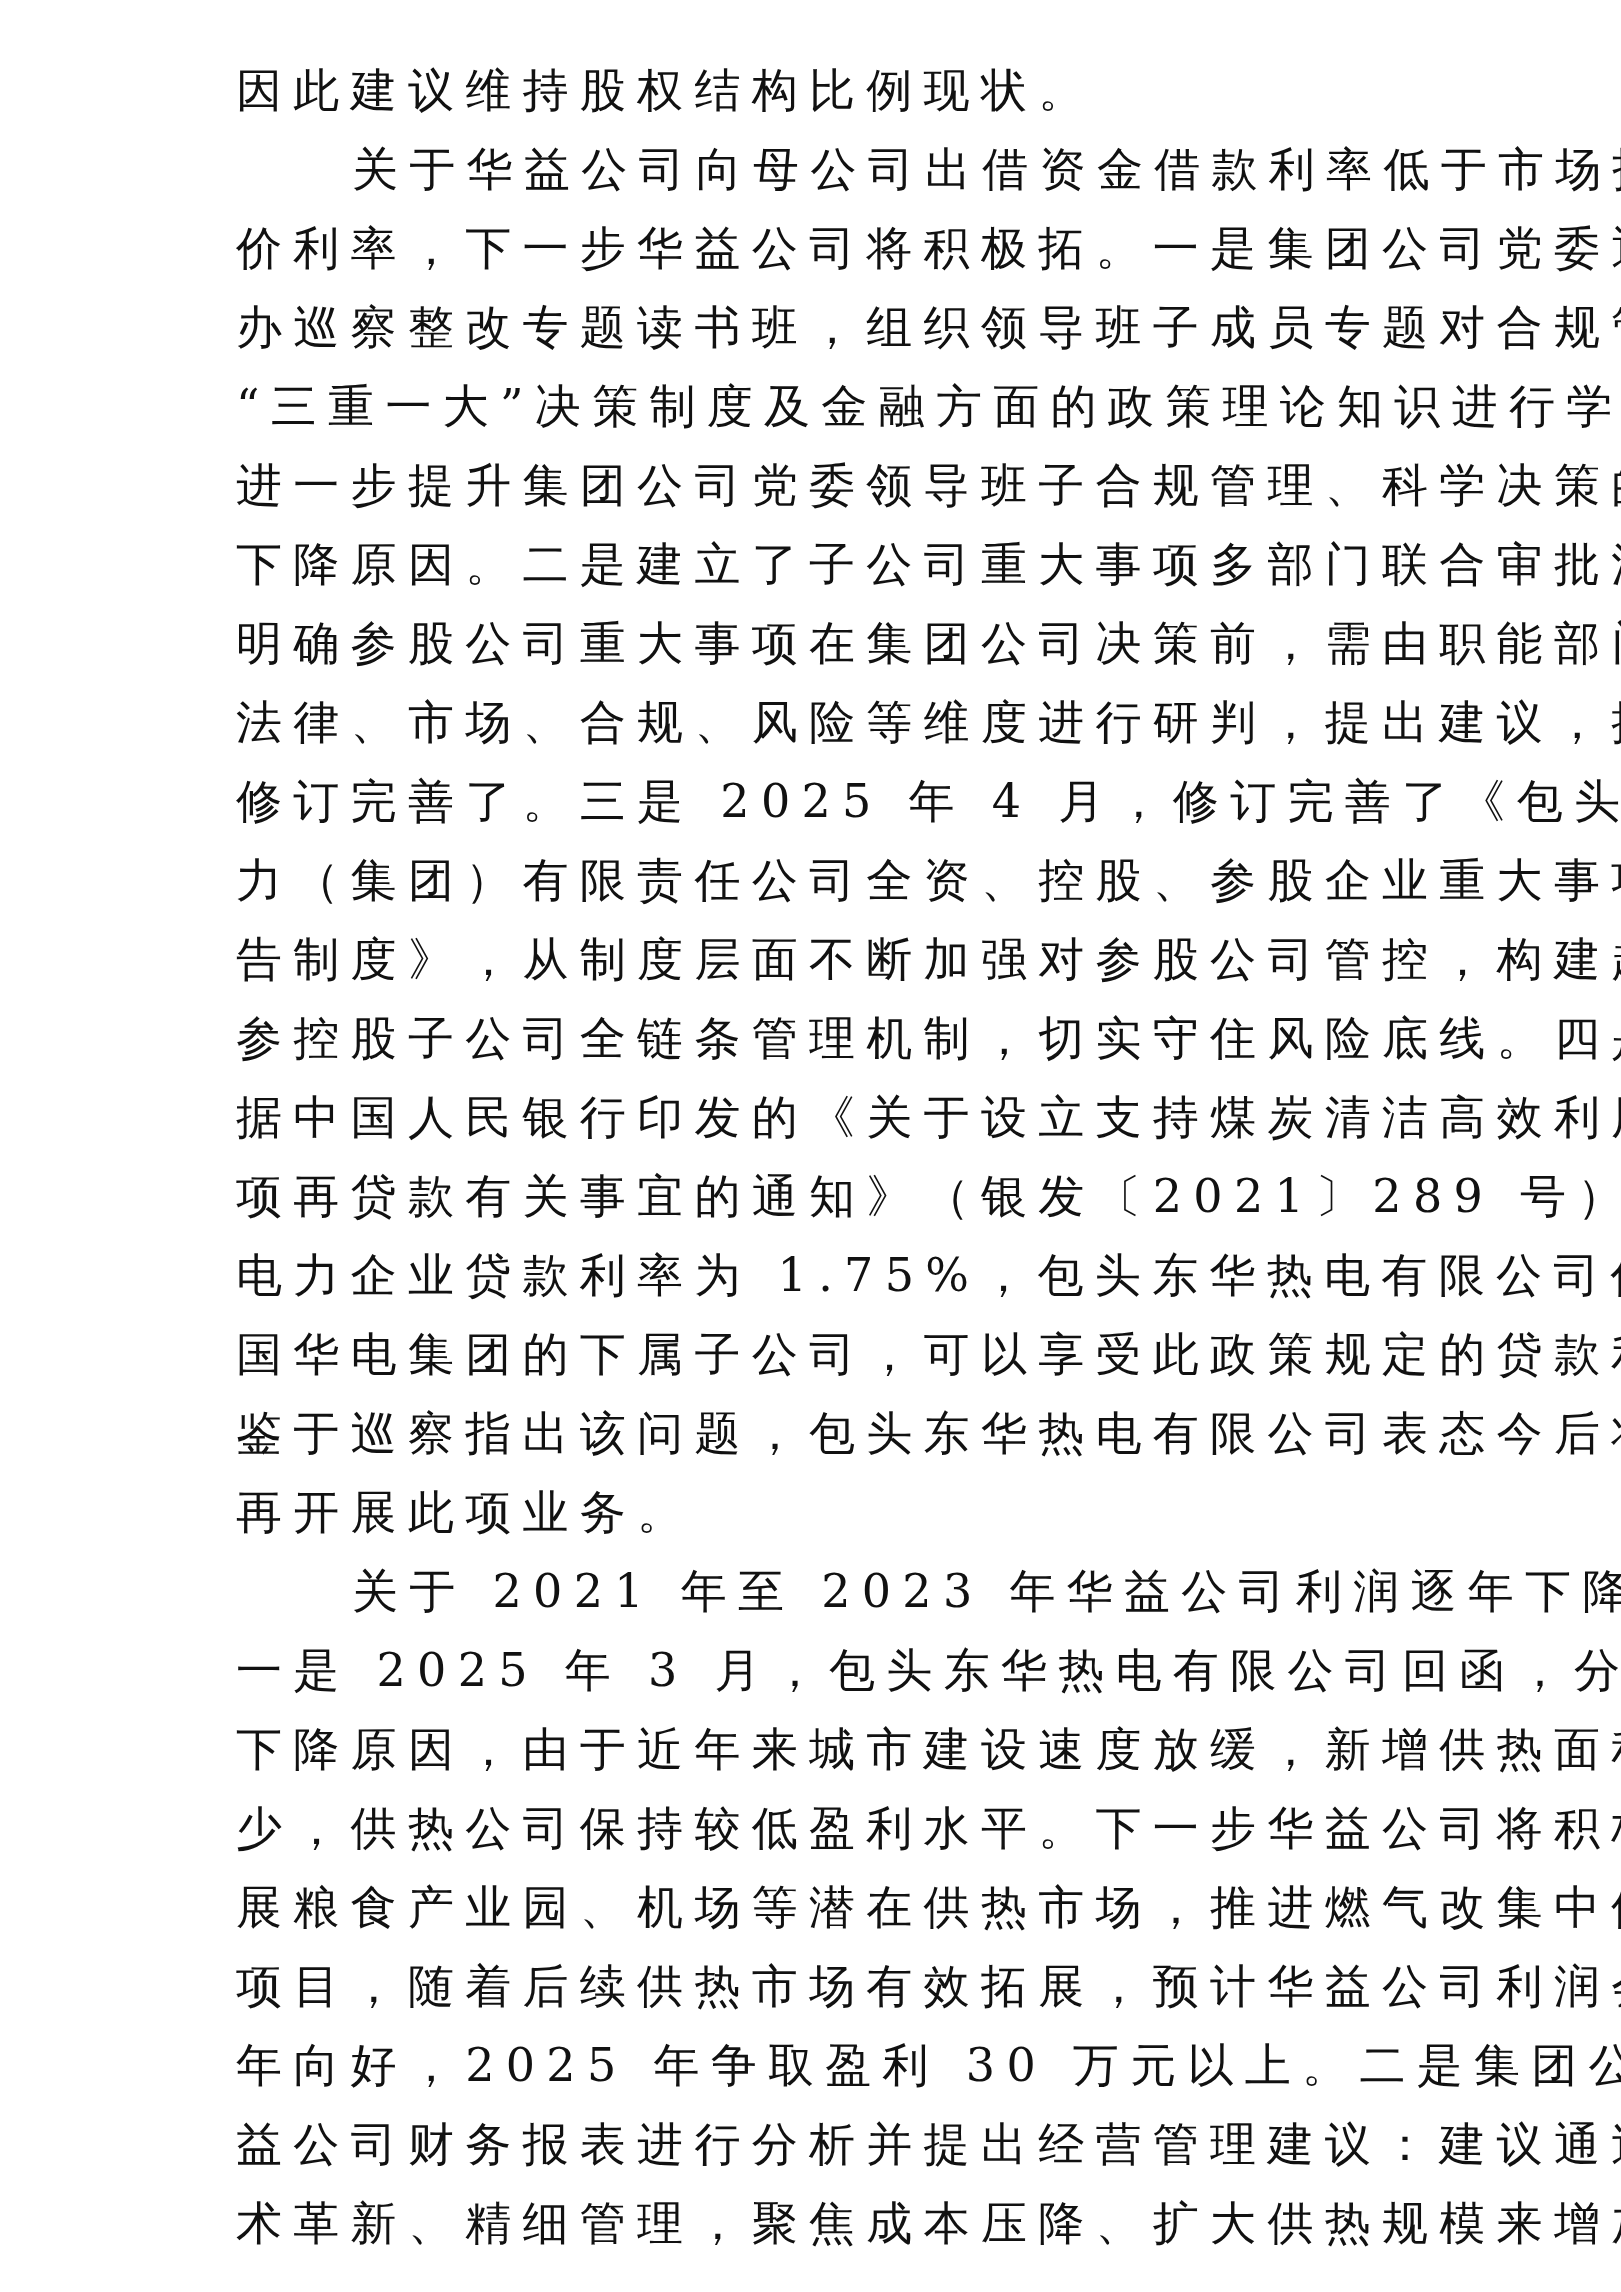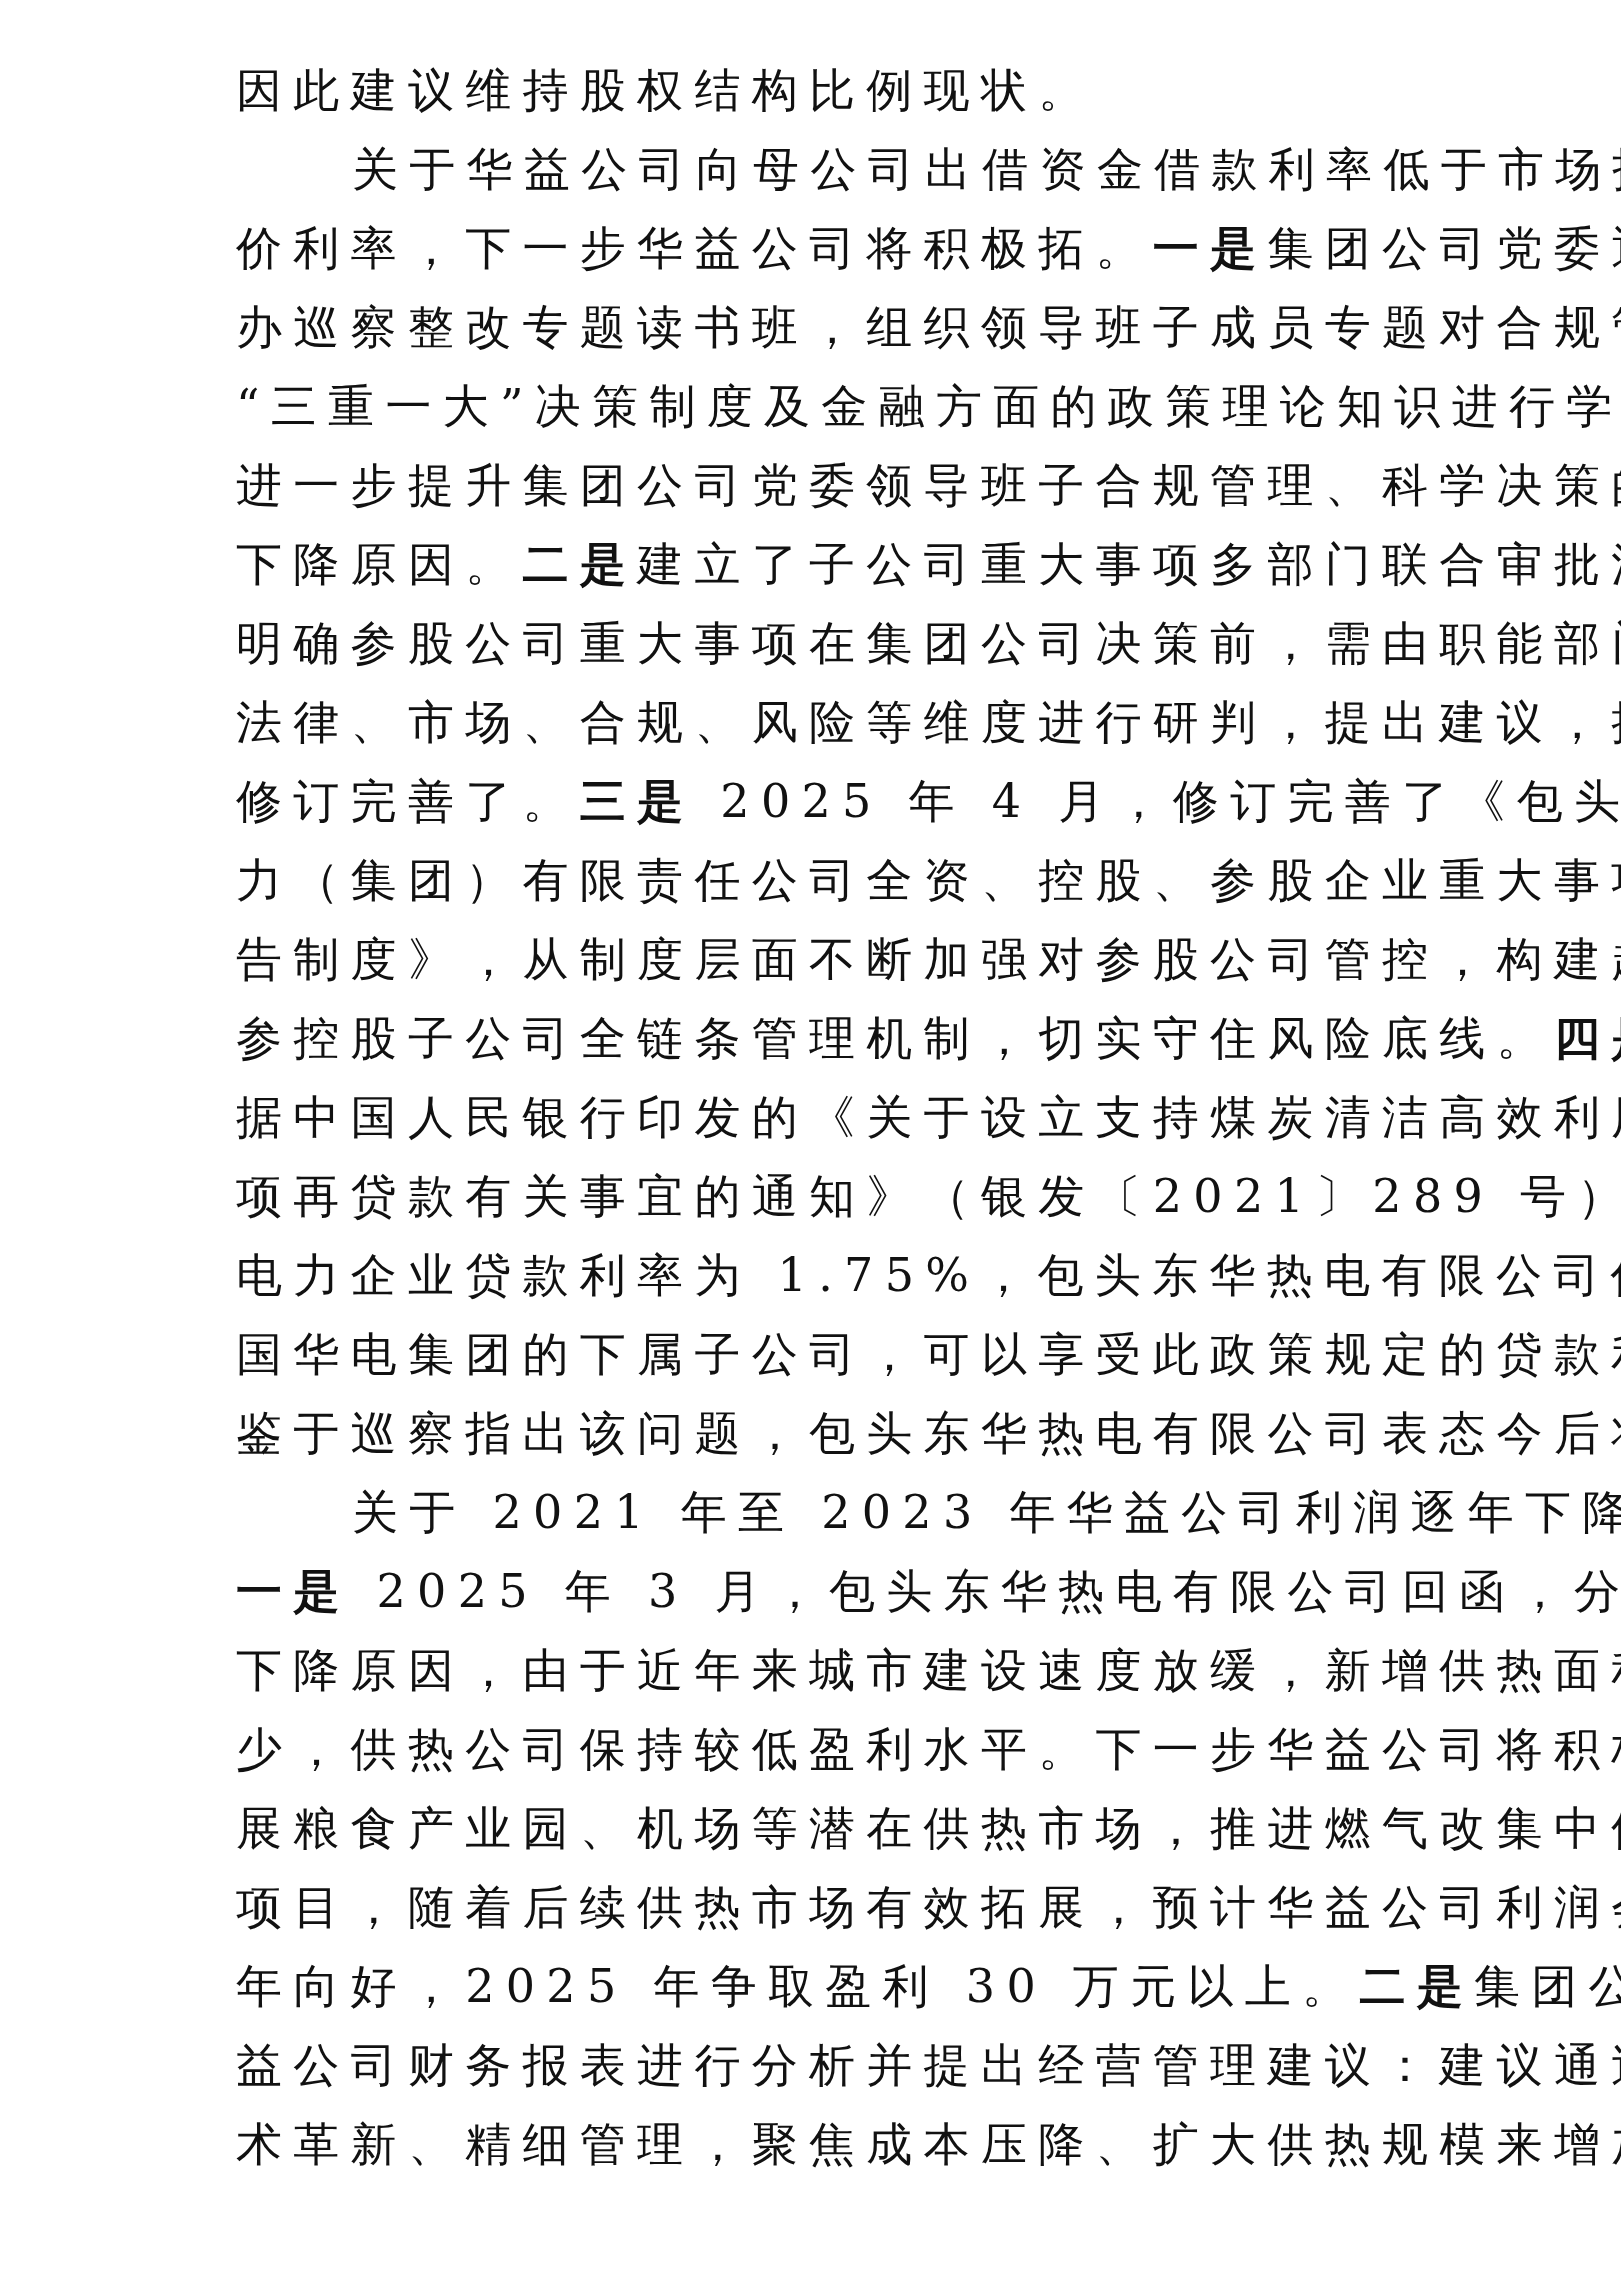--- a/index.html
+++ b/index.html
@@ -5,21 +5,21 @@
   html, body { margin: 0; padding: 0; background: #ffffff; }
   body { width: 1621px; height: 2293px; position: relative; overflow: hidden; }
   .page {
     position: absolute; left: 236px; top: 51px; width: 1176px;
     font-family: "DejaVu Serif", "Liberation Serif", serif;
     color: #111111; font-size: 46px; line-height: 79px;
   }
   .line { display: block; white-space: nowrap; letter-spacing: 11.3px; height: 79px; }
   .line.indent { padding-left: 116px; }
   .line.justify { text-align: justify; text-align-last: justify; }
-  b { font-weight: bold; }
+  b { font-weight: normal; }
 </style>
 </head>
 <body>
 
 <div class="page" id="page">
     <div class="line"><span>因此建议维持股权结构比例现状。</span></div>
     <div class="line indent justify"><span>关于华益公司向母公司出借资金借款利率低于市场报</span></div>
     <div class="line justify"><span>价利率，下一步华益公司将积极拓。</span><b>一是</b><span>集团公司党委通过举</span></div>
     <div class="line justify"><span>办巡察整改专题读书班，组织领导班子成员专题对合规管理、</span></div>
     <div class="line justify"><span>“三重一大”决策制度及金融方面的政策理论知识进行学习，</span></div>
@@ -29,20 +29,21 @@
     <div class="line justify"><span>法律、市场、合规、风险等维度进行研判，提出建议，提交</span></div>
     <div class="line justify"><span>修订完善了。</span><b>三是</b><span> 2025 年 4 月，修订完善了《包头市热</span></div>
     <div class="line justify"><span>力（集团）有限责任公司全资、控股、参股企业重大事项报</span></div>
     <div class="line justify"><span>告制度》，从制度层面不断加强对参股公司管控，构建起对</span></div>
     <div class="line justify"><span>参控股子公司全链条管理机制，切实守住风险底线。</span><b>四是</b></div>
     <div class="line justify"><span>据中国人民银行印发的《关于设立支持煤炭清洁高效利用专</span></div>
     <div class="line justify"><span>项再贷款有关事宜的通知》（银发〔2021〕289 号），国家对</span></div>
     <div class="line justify"><span>电力企业贷款利率为 1.75%，包头东华热电有限公司作为中</span></div>
     <div class="line justify"><span>国华电集团的下属子公司，可以享受此政策规定的贷款利率。</span></div>
     <div class="line justify"><span>鉴于巡察指出该问题，包头东华热电有限公司表态今后将不</span></div>
+    <div class="line"><span>再开展此项业务。</span></div>
     <div class="line indent justify"><span>关于 2021 年至 2023 年华益公司利润逐年下降的问题。</span></div>
     <div class="line justify"><b>一是</b><span> 2025 年 3 月，包头东华热电有限公司回函，分析利润</span></div>
     <div class="line justify"><span>下降原因，由于近年来城市建设速度放缓，新增供热面积减</span></div>
     <div class="line justify"><span>少，供热公司保持较低盈利水平。下一步华益公司将积极拓</span></div>
     <div class="line justify"><span>展粮食产业园、机场等潜在供热市场，推进燃气改集中供热</span></div>
     <div class="line justify"><span>项目，随着后续供热市场有效拓展，预计华益公司利润会逐</span></div>
     <div class="line justify"><span>年向好，2025 年争取盈利 30 万元以上。</span><b>二是</b><span>集团公司对华</span></div>
     <div class="line justify"><span>益公司财务报表进行分析并提出经营管理建议：建议通过技</span></div>
     <div class="line justify"><span>术革新、精细管理，聚焦成本压降、扩大供热规模来增加盈</span></div>
   </div>

